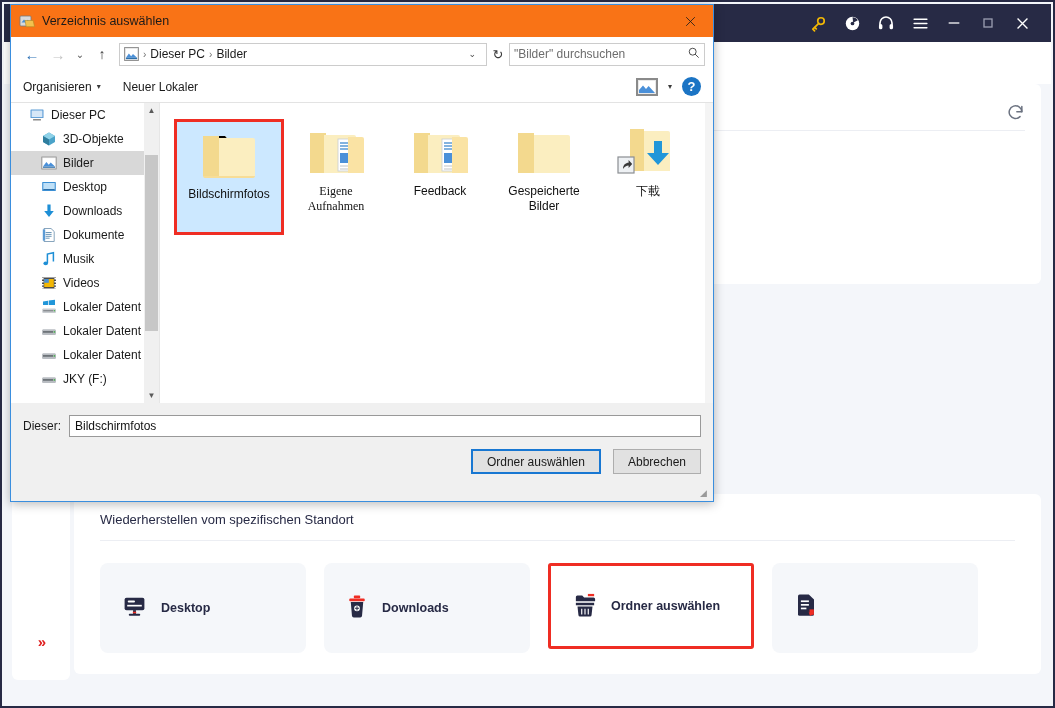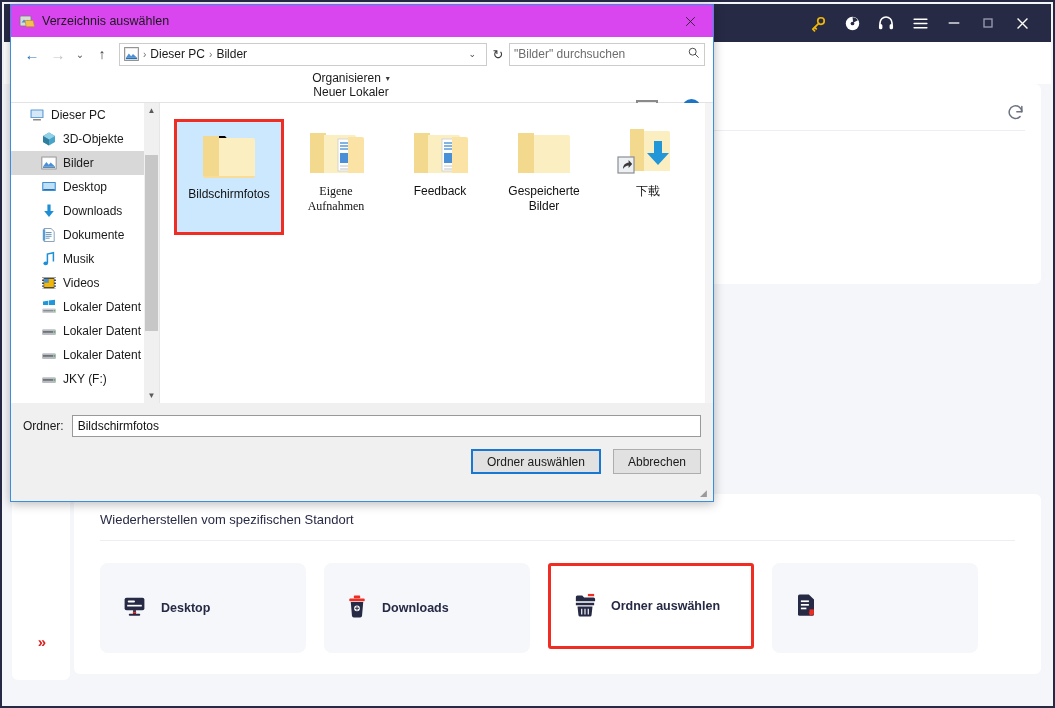--- a/index.html
+++ b/index.html
@@ -96,21 +96,21 @@
   
   #dialog{
     position:absolute;left:10px;top:4px;width:704px;height:498px;
     background:#f0f0f0;
     border:1px solid #3a8ede;
     box-shadow:0 2px 10px rgba(0,0,0,.28);
     box-sizing:border-box;
     font-size:12px;color:#1a1a1a;
   }
   #dlg-title{
-    height:32px;background:#d946ef;display:flex;align-items:center;
+    height:32px;background:#f97316;display:flex;align-items:center;
     padding-left:8px;box-sizing:border-box;position:relative;
   }
   #dlg-title-icon{width:16px;height:16px;margin-right:7px;flex:0 0 auto;}
   #dlg-title-text{font-size:12.5px;color:#1a1a1a;}
   #dlg-close{
     position:absolute;right:0;top:0;width:46px;height:32px;
     display:flex;align-items:center;justify-content:center;color:#1a1a1a;
   }
 
   #dlg-navbar{
@@ -134,22 +134,22 @@
   #addr-caret{margin-left:auto;color:#4a4a4a;font-size:9px;padding:0 6px;}
   #refresh-btn{width:22px;display:flex;align-items:center;justify-content:center;color:#3a3a3a;font-size:13px;}
   #searchbox{
     width:196px;height:23px;border:1px solid #cccccc;background:#ffffff;
     display:flex;align-items:center;padding:0 4px;box-sizing:border-box;
   }
   #search-text{flex:1;font-size:12px;color:#6d6d6d;}
   #search-icon{color:#4a4a4a;font-size:12px;}
 
   #dlg-toolbar{
-    height:32px;background:#ffffff;display:flex;align-items:center;
-    padding:0 12px;box-sizing:border-box;border-bottom:1px solid #e3e3e3;flex-direction:column;
+    height:32px;background:#ffffff;display:flex;
+    padding:0 12px;box-sizing:border-box;border-bottom:1px solid #e3e3e3;
   }
   .tool-item{font-size:12px;color:#1a1a1a;margin-right:22px;display:flex;align-items:center;gap:5px;}
   .tool-caret{font-size:8px;color:#3a3a3a;}
   #toolbar-right{margin-left:auto;display:flex;align-items:center;gap:10px;}
   #view-icon{width:20px;height:16px;border:1px solid #8a8a8a;display:block;}
   #help-icon{
     width:19px;height:19px;border-radius:50%;background:#1b74c4;color:#fff;
     display:flex;align-items:center;justify-content:center;font-size:13px;font-weight:bold;
   }
 
@@ -628,21 +628,21 @@
           <div class="file-label">下載</div>
         </div>
 
       </div>
       <div id="filepane-scroll"></div>
     </div>
   </div>
 
   <div id="dlg-footer">
     <div id="ordner-row">
-      <span id="ordner-label">Ordner:</span>
+      <span id="ordner-label">Dieser:</span>
       <div id="ordner-input">Bildschirmfotos</div>
     </div>
     <div id="btn-row">
       <div class="dlg-btn primary">Ordner auswählen</div>
       <div class="dlg-btn">Abbrechen</div>
     </div>
     <div id="resize-grip">◢</div>
   </div>
 </div>
 

